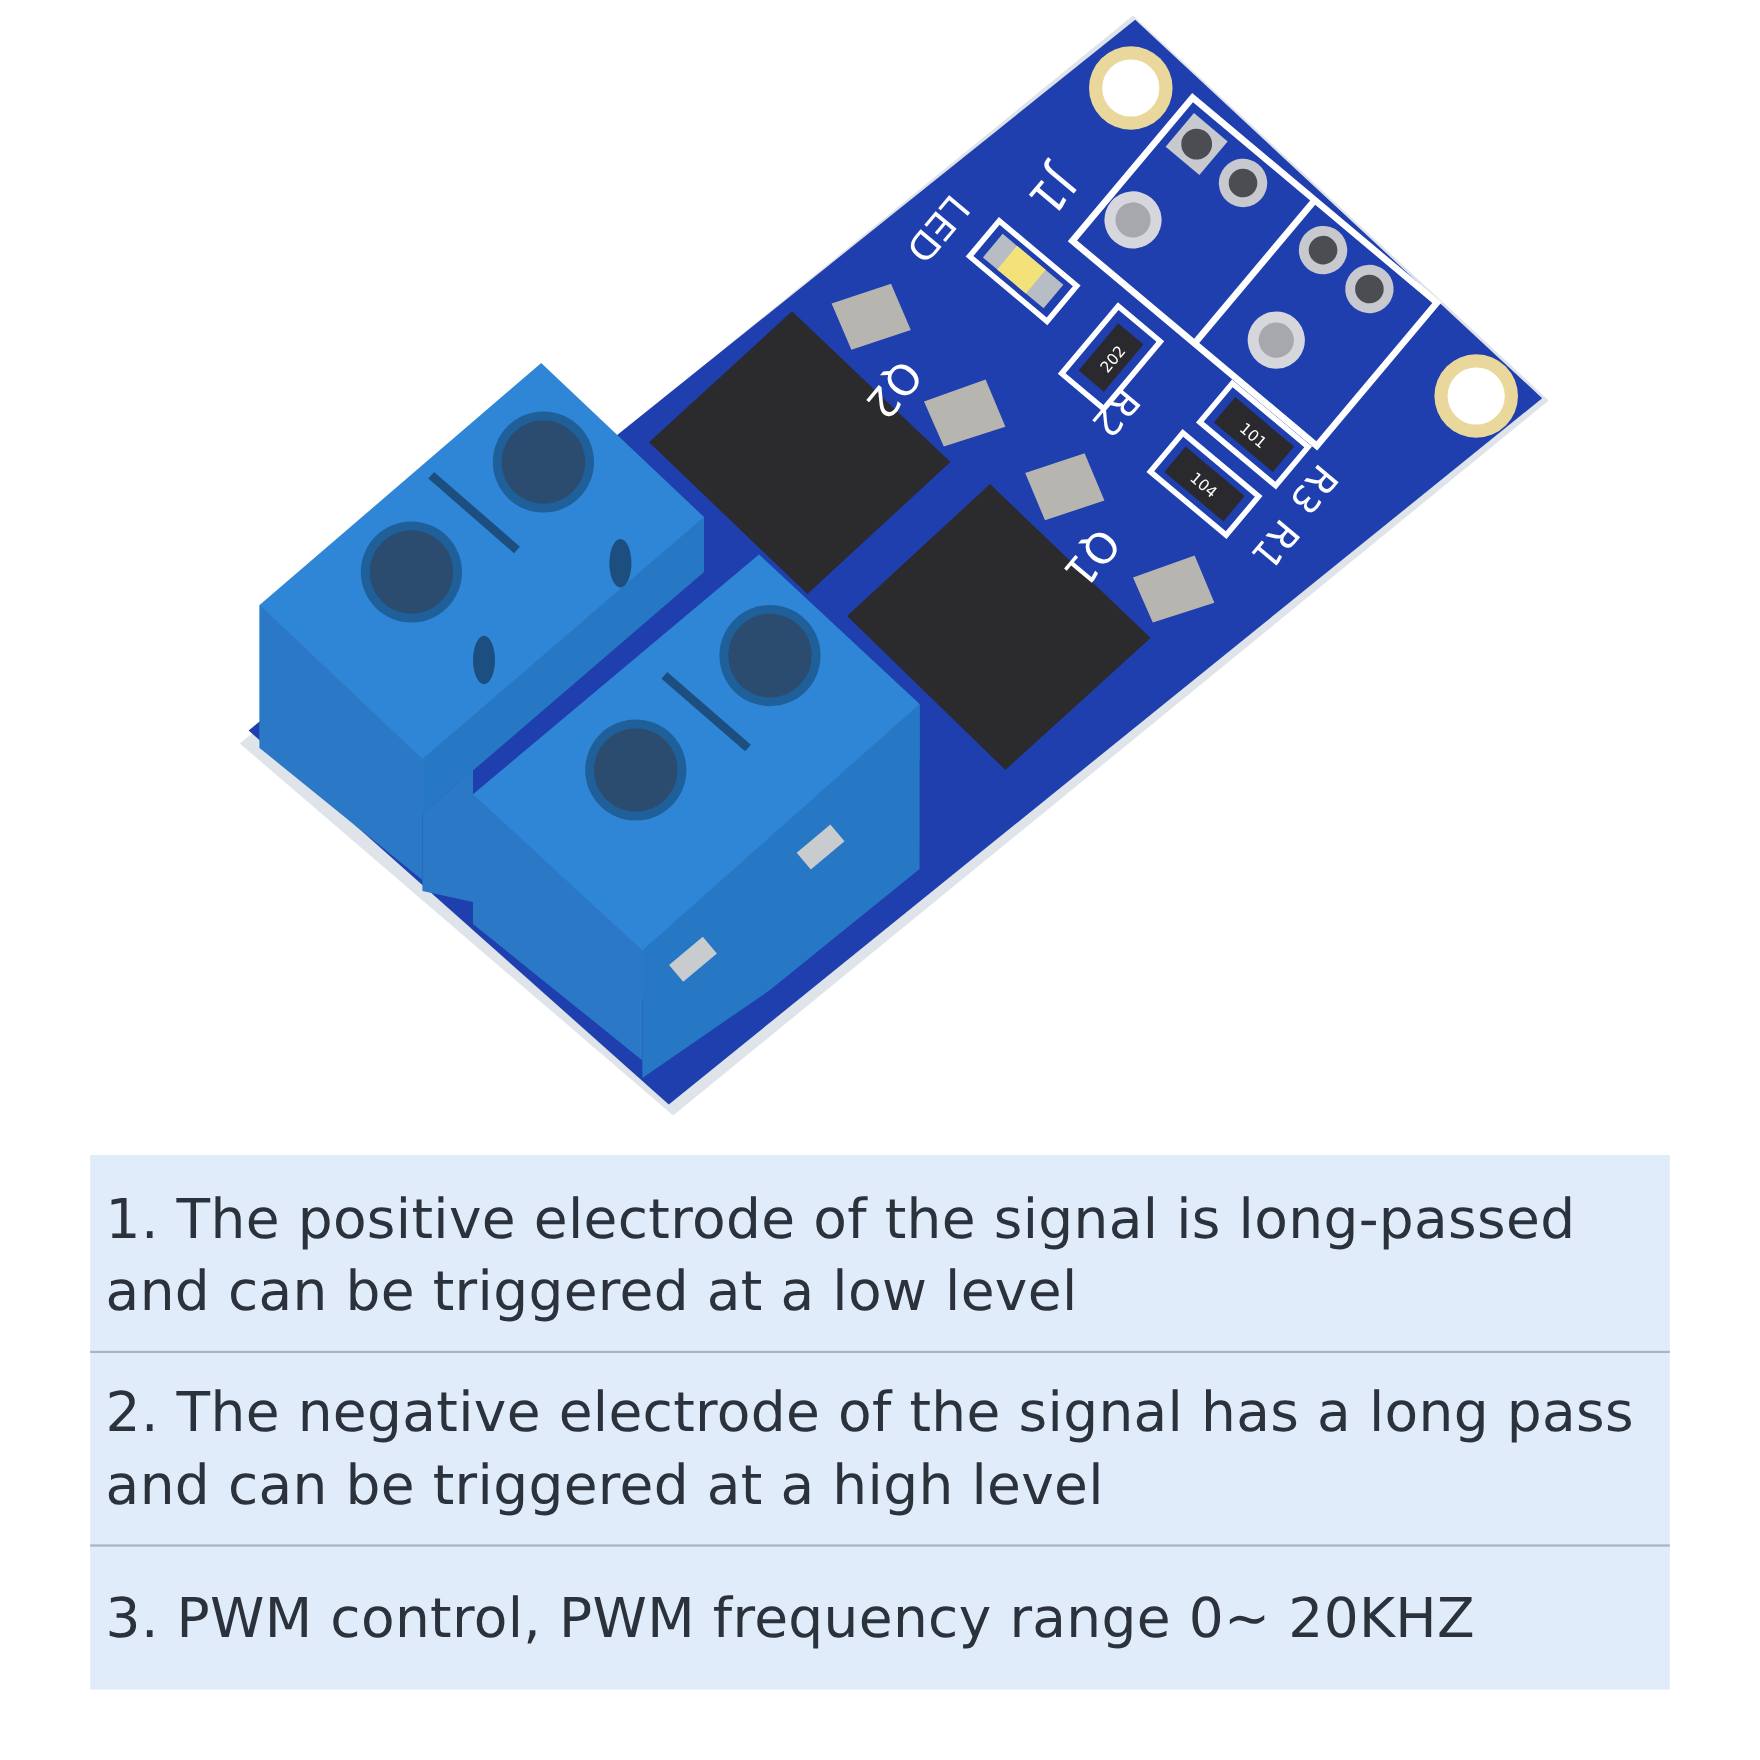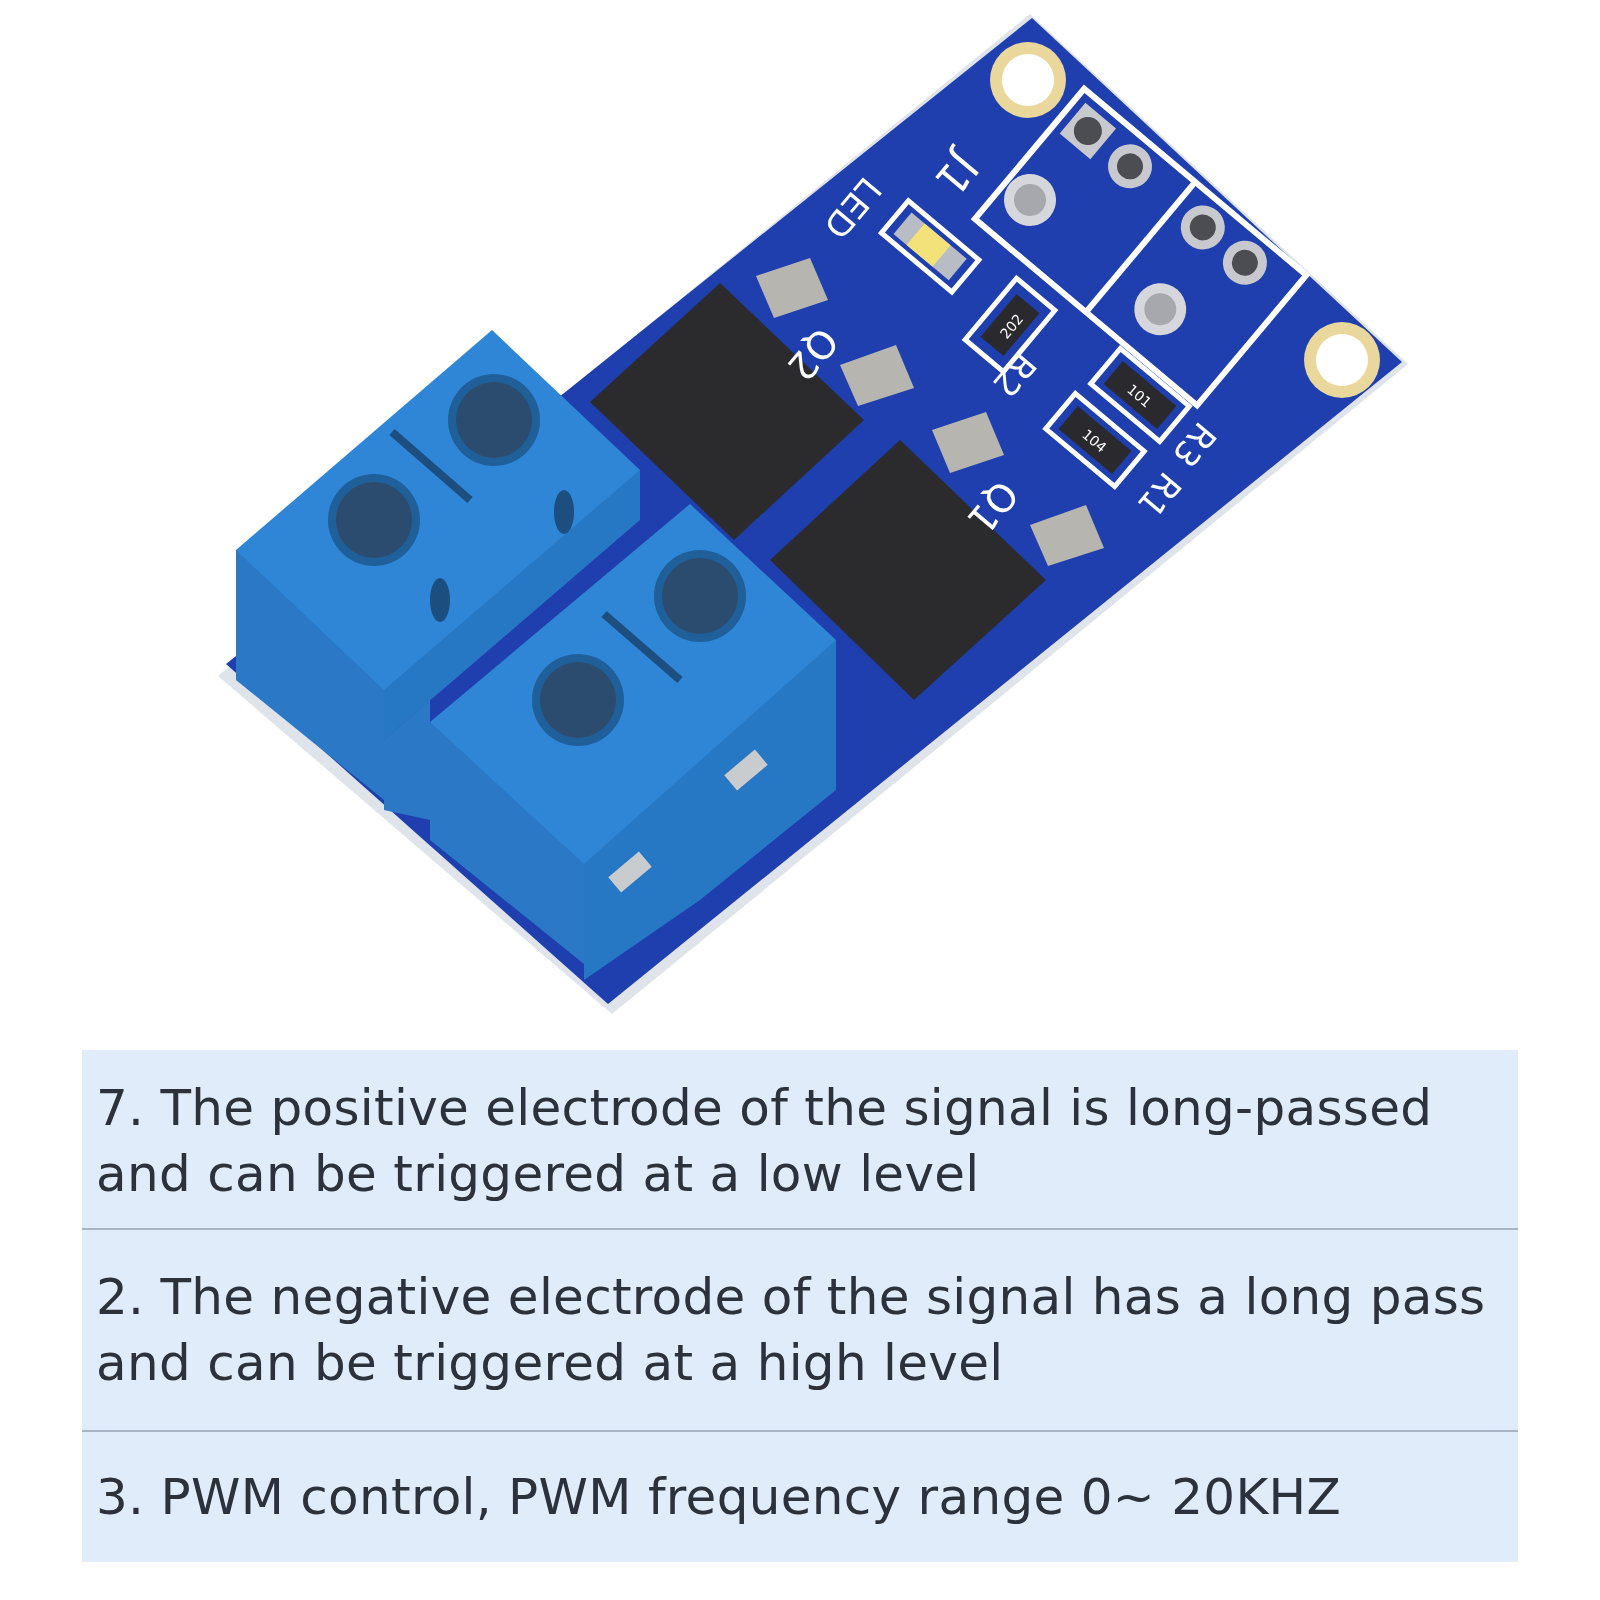--- a/index.html
+++ b/index.html
@@ -20,21 +20,21 @@
     padding: 0 14px;
     color: #2b323c;
     font-size: 50px;
     line-height: 66px;
     letter-spacing: 0.3px;
     border-bottom: 2px solid #a8b4c4;
     display: flex; align-items: center;
   }
   .feature-row:last-child { border-bottom: none; align-items: center; }
   .row-1 { height: 180px; padding-top: 4px; }
-  .row-2 { height: 202px; }
+  .row-2 { height: 176px; }
   .row-3 { height: 130px; }
 </style>
 </head>
 <body>
 
 <svg class="product-photo" viewBox="0 0 1600 1040" xmlns="http://www.w3.org/2000/svg">
 
   <polygon points="1030,14 1408,364 612,1014 218,676" fill="#dfe3ea"></polygon>
 
   <polygon points="1032,18 1402,362 608,1004 226,664" fill="#1f3fae"></polygon>
@@ -129,21 +129,21 @@
     <circle cx="578" cy="700" r="46" fill="#1f5f9a"></circle>
     <circle cx="578" cy="700" r="38" fill="#2b4c6e"></circle>
     <circle cx="700" cy="596" r="46" fill="#1f5f9a"></circle>
     <circle cx="700" cy="596" r="38" fill="#2b4c6e"></circle>
     <line x1="604" y1="614" x2="680" y2="680" stroke="#1c4f80" stroke-width="8"></line>
   </g>
 </svg>
 
 <div class="feature-panel">
   <div class="feature-row row-1">
-    <span>7. The positive electrode of the signal is long-passed and can be triggered at a low level</span>
+    <span>1. The positive electrode of the signal is long-passed and can be triggered at a low level</span>
   </div>
   <div class="feature-row row-2">
     <span>2. The negative electrode of the signal has a long pass and can be triggered at a high level</span>
   </div>
   <div class="feature-row row-3">
     <span>3. PWM control, PWM frequency range 0~ 20KHZ</span>
   </div>
 </div>
 
 </body></html>

